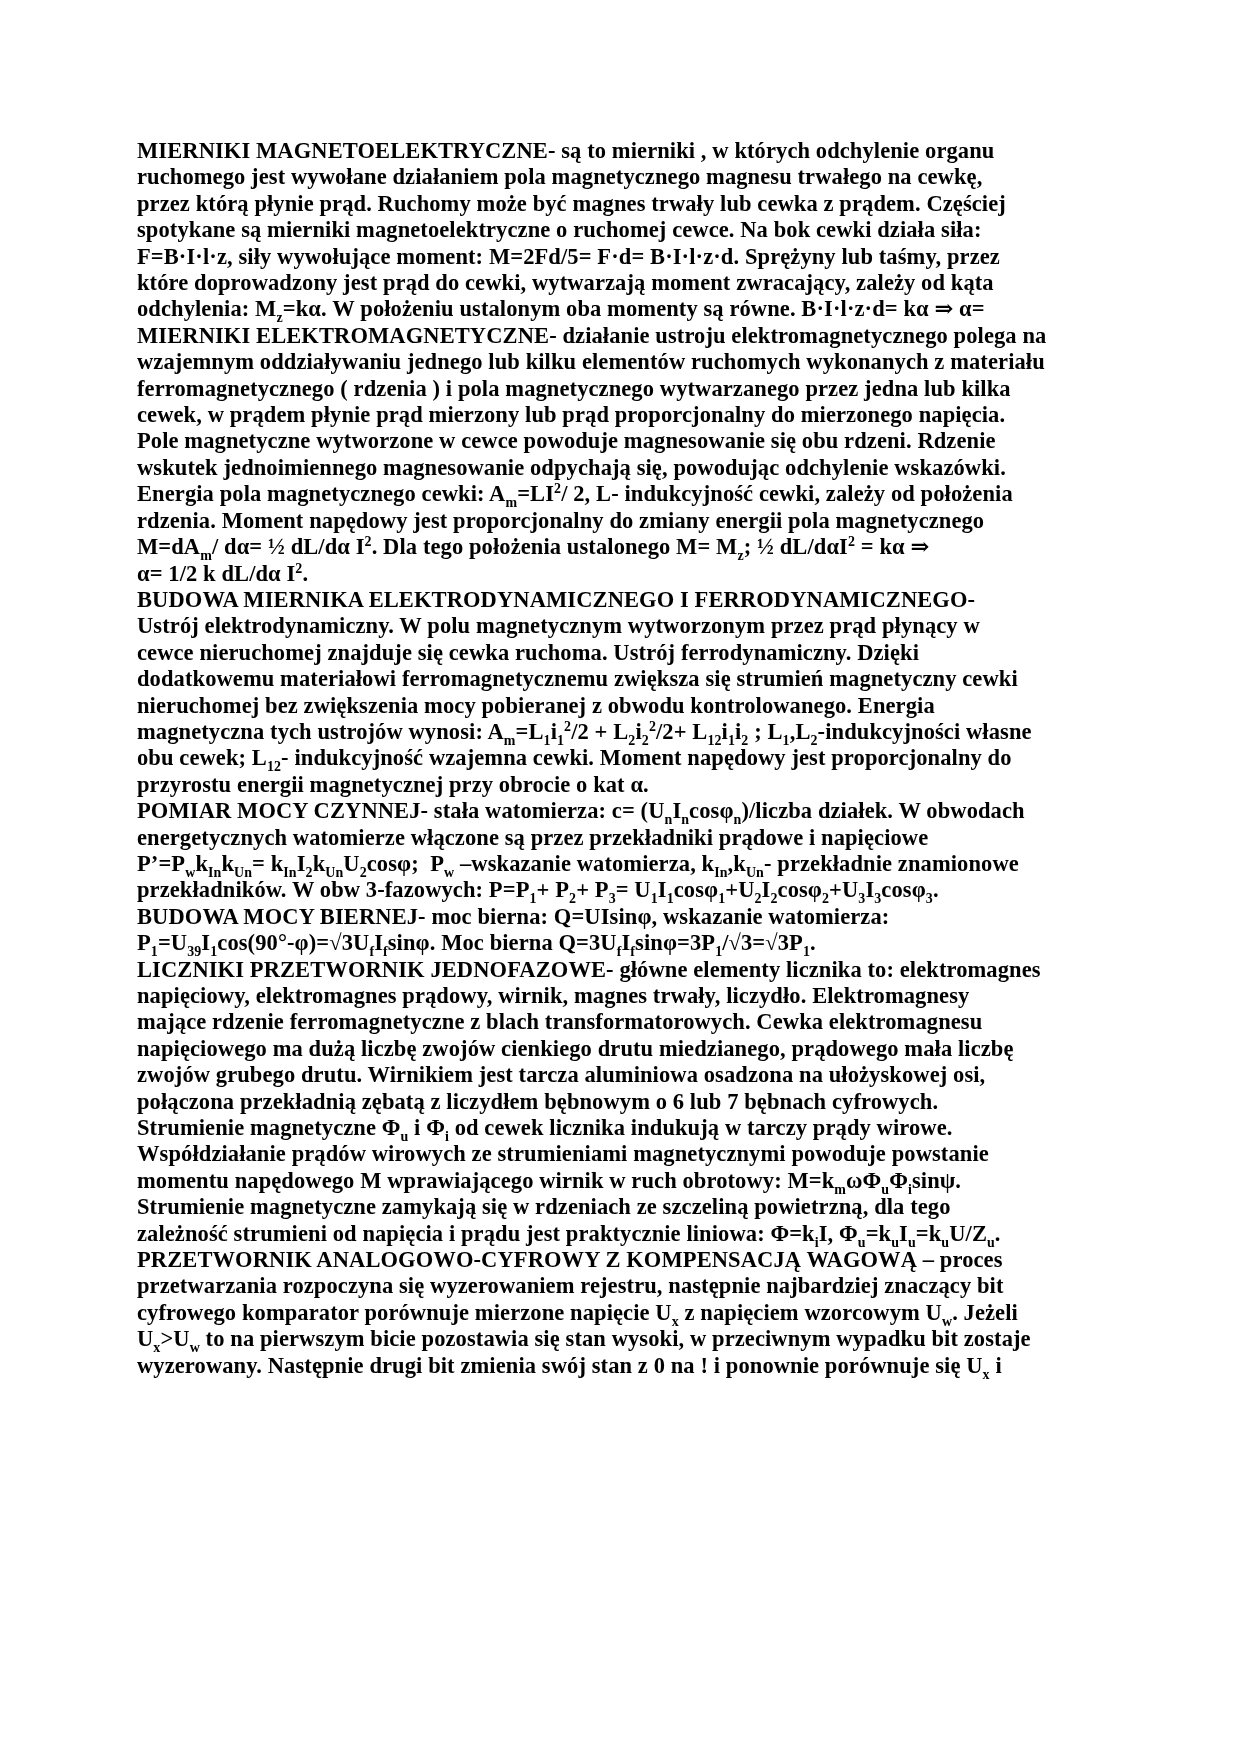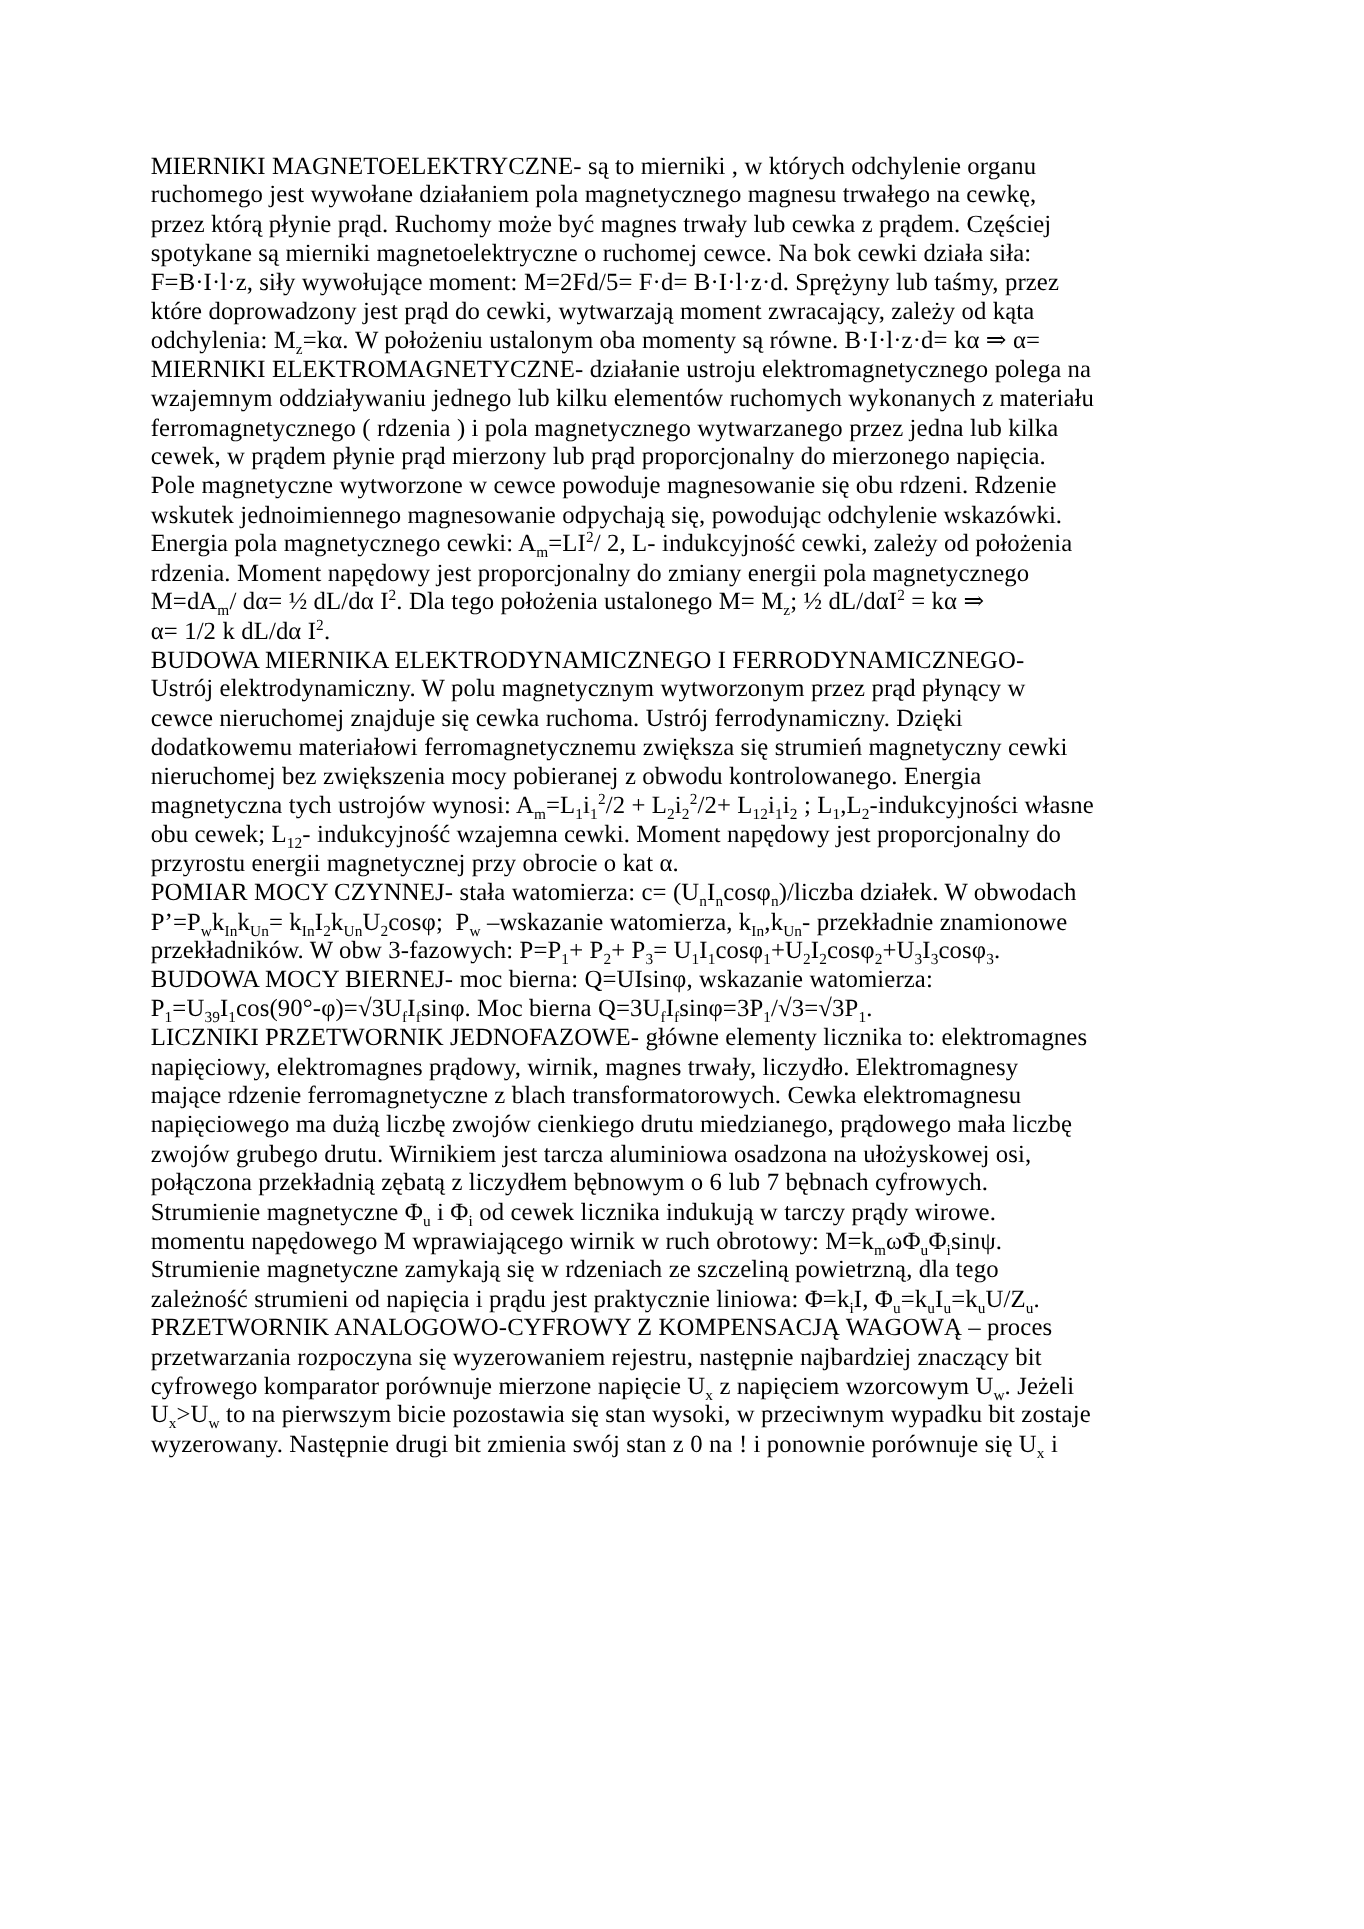--- a/index.html
+++ b/index.html
@@ -9,21 +9,21 @@
     color: #000000;
     font-family: "Liberation Serif", "DejaVu Serif", serif;
     overflow: hidden;
   }
   .page {
     width: 1240px;
     height: 1754px;
     padding: 138px 130px 0 137px;
     background: #ffffff;
   }
-  .doc-section { display: block; }
+  .doc-section { display: block; font-weight: bold; }
   .line {
     font-size: 22.5px;
     line-height: 26.4px;
     white-space: pre;
     letter-spacing: 0.1px;
   }
   .line sub, .line sup {
     font-size: 0.62em;
     line-height: 0;
   }
@@ -59,35 +59,37 @@
         <div class="line">Ustrój elektrodynamiczny. W polu magnetycznym wytworzonym przez prąd płynący w</div>
         <div class="line">cewce nieruchomej znajduje się cewka ruchoma. Ustrój ferrodynamiczny. Dzięki</div>
         <div class="line">dodatkowemu materiałowi ferromagnetycznemu zwiększa się strumień magnetyczny cewki</div>
         <div class="line">nieruchomej bez zwiększenia mocy pobieranej z obwodu kontrolowanego. Energia</div>
         <div class="line">magnetyczna tych ustrojów wynosi: A<sub>m</sub>=L<sub>1</sub>i<sub>1</sub><sup>2</sup>/2 + L<sub>2</sub>i<sub>2</sub><sup>2</sup>/2+ L<sub>12</sub>i<sub>1</sub>i<sub>2</sub> ; L<sub>1</sub>,L<sub>2</sub>-indukcyjności własne</div>
         <div class="line">obu cewek; L<sub>12</sub>- indukcyjność wzajemna cewki. Moment napędowy jest proporcjonalny do</div>
         <div class="line">przyrostu energii magnetycznej przy obrocie o kat α.</div>
       </section>
     <section class="doc-section" aria-label="POMIAR MOCY CZYNNEJ">
         <div class="line">POMIAR MOCY CZYNNEJ- stała watomierza: c= (U<sub>n</sub>I<sub>n</sub>cosφ<sub>n</sub>)/liczba działek. W obwodach</div>
+        <div class="line">energetycznych watomierze włączone są przez przekładniki prądowe i napięciowe</div>
         <div class="line">P’=P<sub>w</sub>k<sub>In</sub>k<sub>Un</sub>= k<sub>In</sub>I<sub>2</sub>k<sub>Un</sub>U<sub>2</sub>cosφ;  P<sub>w</sub> –wskazanie watomierza, k<sub>In</sub>,k<sub>Un</sub>- przekładnie znamionowe</div>
         <div class="line">przekładników. W obw 3-fazowych: P=P<sub>1</sub>+ P<sub>2</sub>+ P<sub>3</sub>= U<sub>1</sub>I<sub>1</sub>cosφ<sub>1</sub>+U<sub>2</sub>I<sub>2</sub>cosφ<sub>2</sub>+U<sub>3</sub>I<sub>3</sub>cosφ<sub>3</sub>.</div>
       </section>
     <section class="doc-section" aria-label="POMIAR MOCY BIERNEJ">
         <div class="line">BUDOWA MOCY BIERNEJ- moc bierna: Q=UIsinφ, wskazanie watomierza:</div>
         <div class="line">P<sub>1</sub>=U<sub>39</sub>I<sub>1</sub>cos(90°-φ)=√3U<sub>f</sub>I<sub>f</sub>sinφ. Moc bierna Q=3U<sub>f</sub>I<sub>f</sub>sinφ=3P<sub>1</sub>/√3=√3P<sub>1</sub>.</div>
       </section>
     <section class="doc-section" aria-label="LICZNIKI INDUKCYJNE JEDNOFAZOWE">
         <div class="line">LICZNIKI PRZETWORNIK JEDNOFAZOWE- główne elementy licznika to: elektromagnes</div>
         <div class="line">napięciowy, elektromagnes prądowy, wirnik, magnes trwały, liczydło. Elektromagnesy</div>
         <div class="line">mające rdzenie ferromagnetyczne z blach transformatorowych. Cewka elektromagnesu</div>
         <div class="line">napięciowego ma dużą liczbę zwojów cienkiego drutu miedzianego, prądowego mała liczbę</div>
         <div class="line">zwojów grubego drutu. Wirnikiem jest tarcza aluminiowa osadzona na ułożyskowej osi,</div>
         <div class="line">połączona przekładnią zębatą z liczydłem bębnowym o 6 lub 7 bębnach cyfrowych.</div>
         <div class="line">Strumienie magnetyczne Φ<sub>u</sub> i Φ<sub>i</sub> od cewek licznika indukują w tarczy prądy wirowe.</div>
+        <div class="line">Współdziałanie prądów wirowych ze strumieniami magnetycznymi powoduje powstanie</div>
         <div class="line">momentu napędowego M wprawiającego wirnik w ruch obrotowy: M=k<sub>m</sub>ωΦ<sub>u</sub>Φ<sub>i</sub>sinψ.</div>
         <div class="line">Strumienie magnetyczne zamykają się w rdzeniach ze szczeliną powietrzną, dla tego</div>
         <div class="line">zależność strumieni od napięcia i prądu jest praktycznie liniowa: Φ=k<sub>i</sub>I, Φ<sub>u</sub>=k<sub>u</sub>I<sub>u</sub>=k<sub>u</sub>U/Z<sub>u</sub>.</div>
       </section>
     <section class="doc-section" aria-label="PRZETWORNIK ANALOGOWO-CYFROWY Z KOMPENSACJĄ WAGOWĄ">
         <div class="line">PRZETWORNIK ANALOGOWO-CYFROWY Z KOMPENSACJĄ WAGOWĄ – proces</div>
         <div class="line">przetwarzania rozpoczyna się wyzerowaniem rejestru, następnie najbardziej znaczący bit</div>
         <div class="line">cyfrowego komparator porównuje mierzone napięcie U<sub>x</sub> z napięciem wzorcowym U<sub>w</sub>. Jeżeli</div>
         <div class="line">U<sub>x</sub>&gt;U<sub>w</sub> to na pierwszym bicie pozostawia się stan wysoki, w przeciwnym wypadku bit zostaje</div>
         <div class="line">wyzerowany. Następnie drugi bit zmienia swój stan z 0 na ! i ponownie porównuje się U<sub>x</sub> i</div>

